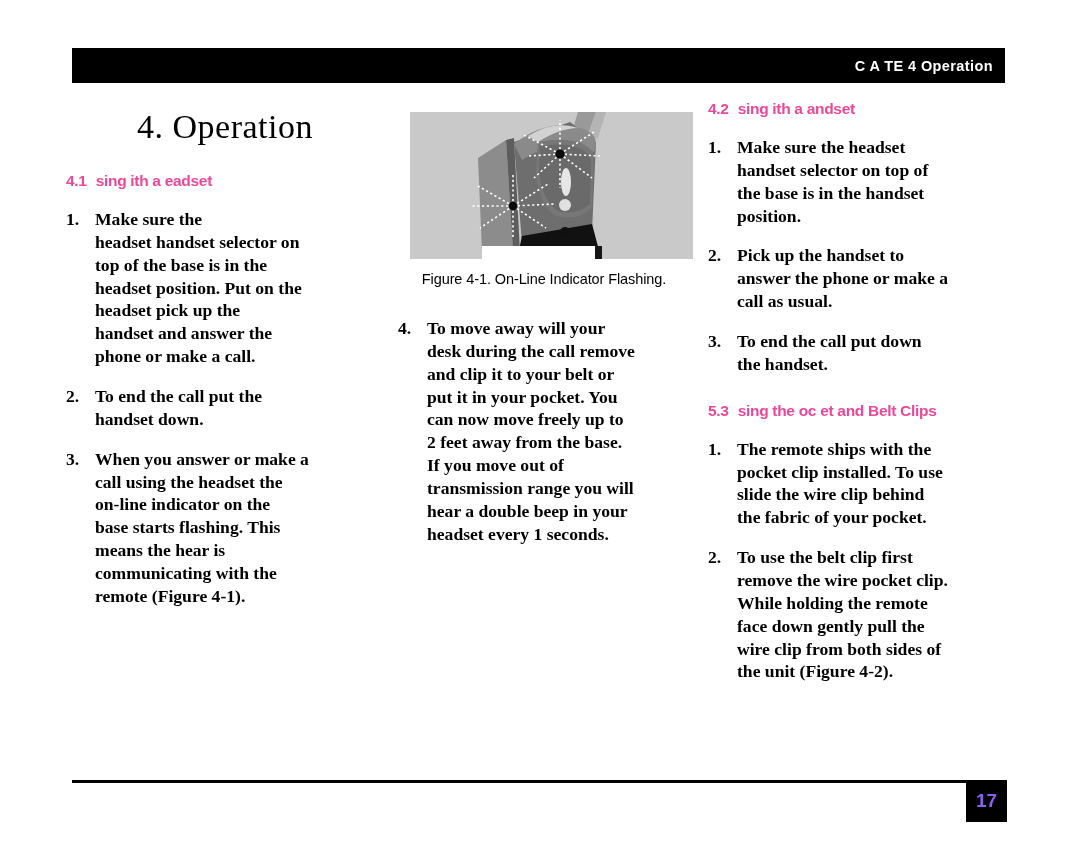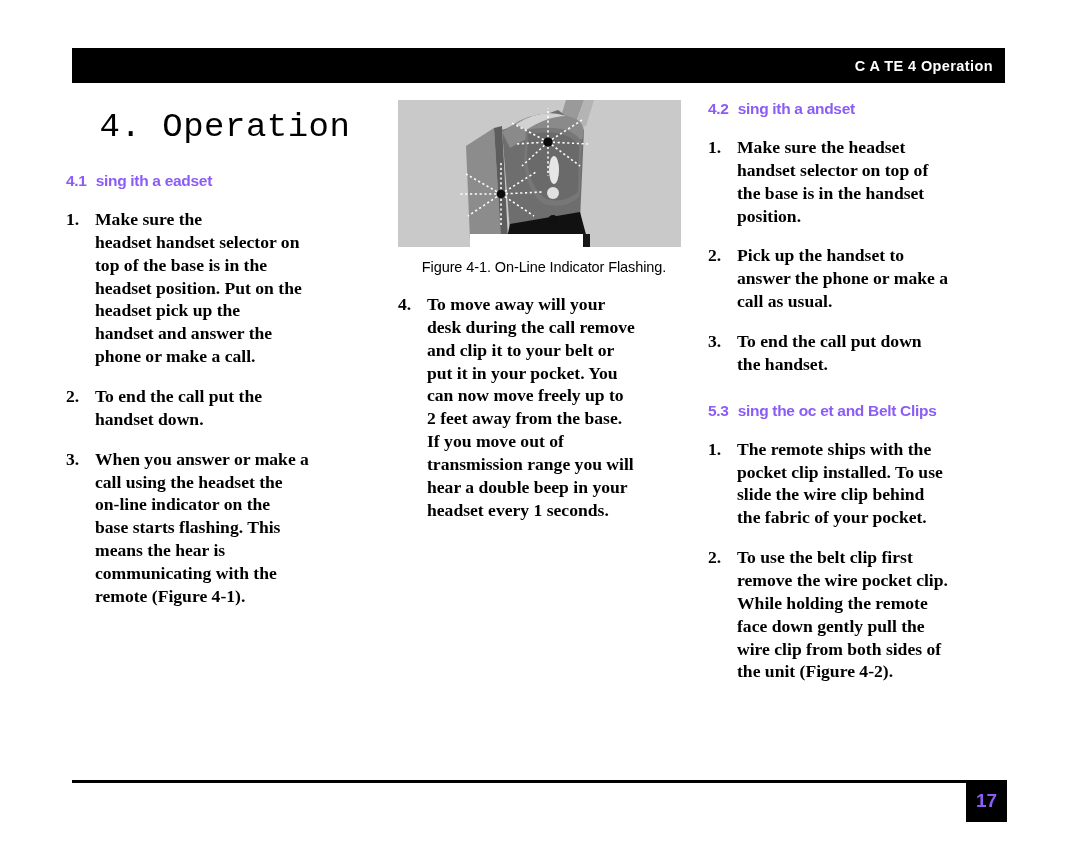--- a/index.html
+++ b/index.html
@@ -48,35 +48,35 @@
   .col {
     position: absolute;
     top: 100px;
   }
   .col-left  { left: 66px;  width: 318px; }
   .col-mid   { left: 398px; width: 292px; }
   .col-right { left: 708px; width: 300px; }
 
   
   .chapter-title {
-    font-family: Liberation Mono, monospace;
+    font-family: Liberation Serif, serif;
     font-size: 34px;
     font-weight: normal;
     text-align: center;
     margin: 8px 0 0 0;
     letter-spacing: 0.5px;
     color: #000;
   }
 
   
   .section-heading {
     font-family: "Liberation Sans", sans-serif;
     font-weight: bold;
     font-size: 15.5px;
-    color: #8b5cf6;
+    color: #ec4899;
     letter-spacing: -0.3px;
     margin: 0;
     white-space: nowrap;
   }
   .sec-num { margin-right: 9px; }
 
   
   ol.numlist {
     list-style: none;
     margin: 0;
@@ -98,21 +98,21 @@
     left: 0;
     top: 0;
     font-family: "Liberation Serif", serif;
     font-weight: bold;
     font-size: 17.6px;
   }
 
   .lines span { display: block; }
 
   
-  .figure-wrap { margin: 0; }
+  .figure-wrap { margin: 12px; }
   .figure-img {
     position: relative;
     width: 283px;
     height: 147px;
     background: #c9c9c9;
     overflow: hidden;
   }
   .figure-caption {
     font-family: "Liberation Sans", sans-serif;
     font-size: 14.5px;

